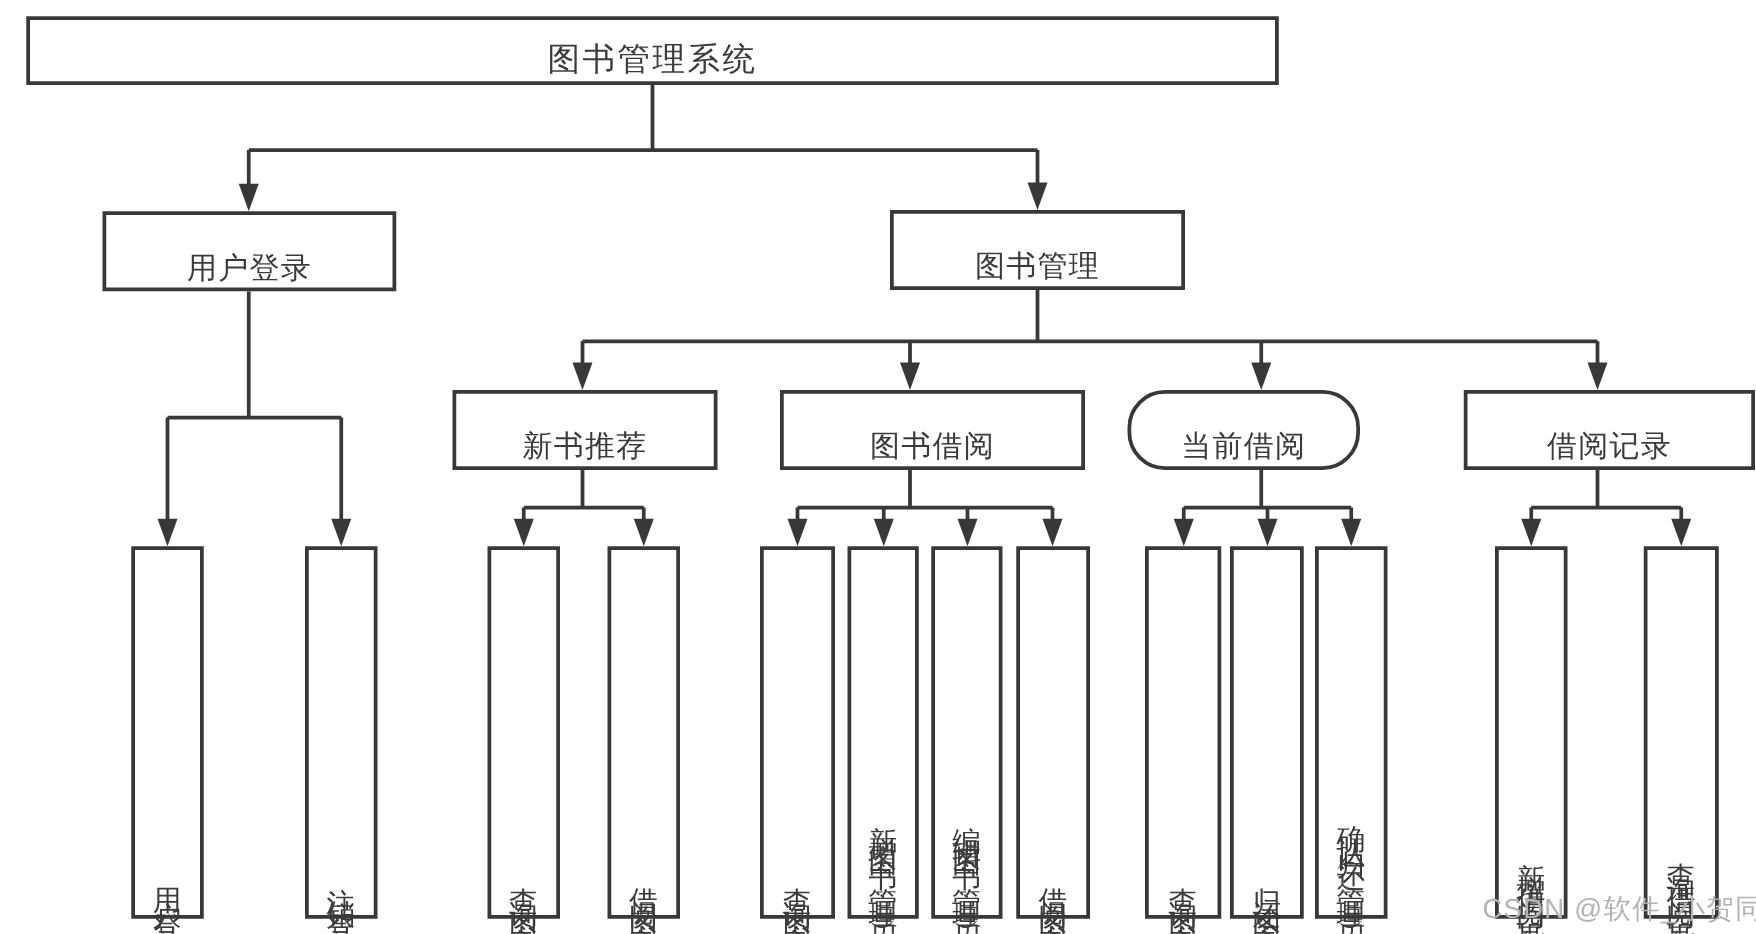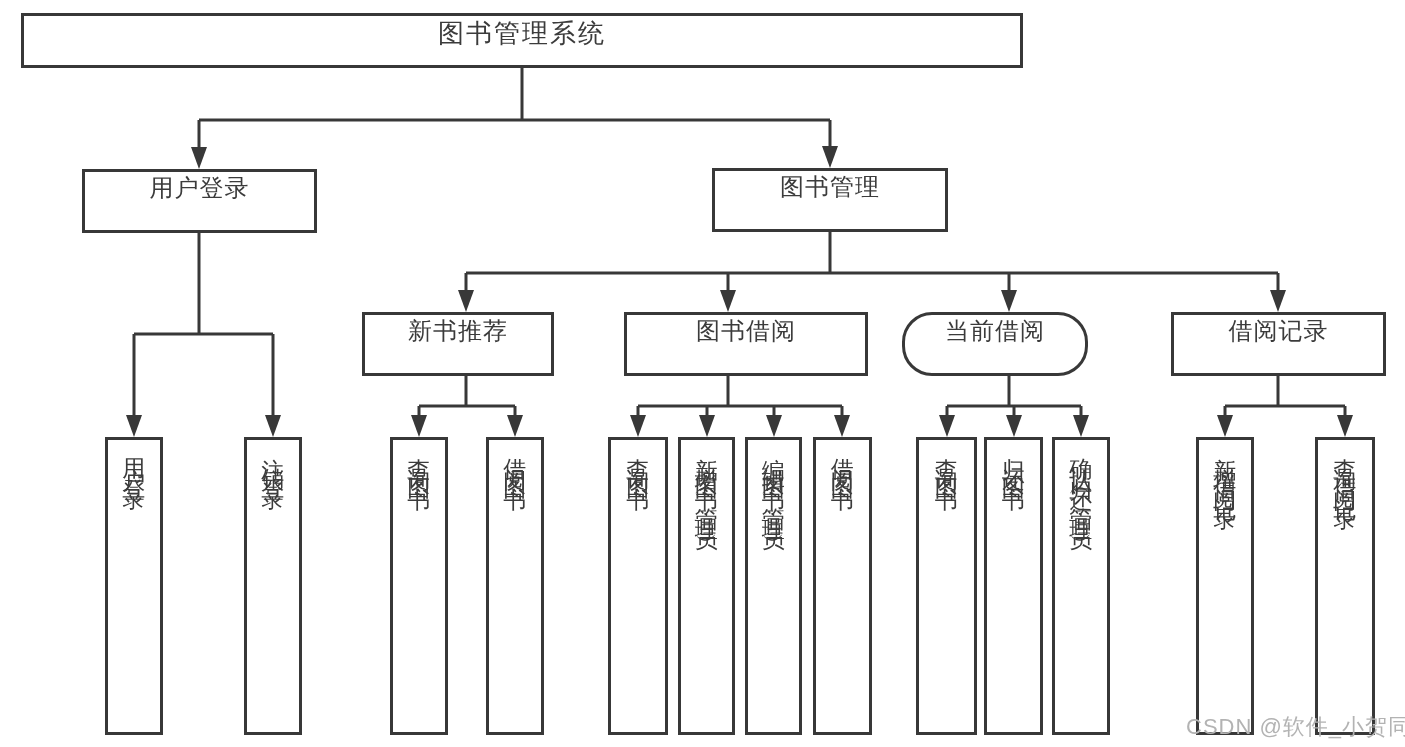--- a/index.html
+++ b/index.html
@@ -5,21 +5,21 @@
   html,body{margin:0;padding:0;background:#ffffff;}
   body{
     width:1405px;height:747px;position:relative;overflow:hidden;
     font-family:"Liberation Sans","DejaVu Sans",sans-serif;
   }
   #stage{position:absolute;left:0;top:0;width:1405px;height:747px;}
   #wires{position:absolute;left:0;top:0;z-index:1;}
   .box{
     position:absolute;z-index:2;box-sizing:border-box;
     border:3px solid #383838;background:#ffffff;
-    display:flex;align-items:flex-start;justify-content:center;
+    display:flex;align-items:flex-end;justify-content:center;
   }
   .hlabel{font-size:24px;color:#3b3b3b;letter-spacing:1px;white-space:nowrap;}
   .root-label{font-size:26px;letter-spacing:2px;}
   .vtext{
     writing-mode:vertical-rl;text-orientation:mixed;
     font-size:23px;letter-spacing:10px;line-height:1.15;
     color:#3b3b3b;white-space:nowrap;
   }
   #watermark{
     position:absolute;z-index:3;left:1186px;top:712px;
@@ -78,30 +78,30 @@
     <span class="hlabel root-label">图书管理系统</span>
   </div>
 
   <div class="box" style="left:82px;top:169px;width:235px;height:64px;">
     <span class="hlabel">用户登录</span>
   </div>
   <div class="box" style="left:712px;top:168px;width:236px;height:64px;font-family:Liberation Serif, serif;">
     <span class="hlabel">图书管理</span>
   </div>
 
-  <div class="box" style="left:362px;top:312px;width:192px;height:64px;">
+  <div class="box" style="left:362px;top:312px;width:212px;height:64px;">
     <span class="hlabel">新书推荐</span>
   </div>
   <div class="box" style="left:624px;top:312px;width:244px;height:64px;">
     <span class="hlabel">图书借阅</span>
   </div>
   <div class="box" style="left:902px;top:312px;width:186px;height:64px;border-radius:30px;">
     <span class="hlabel">当前借阅</span>
   </div>
-  <div class="box" style="left:1171px;top:312px;width:215px;height:64px;">
+  <div class="box" style="left:1171px;top:312px;width:233px;height:64px;">
     <span class="hlabel">借阅记录</span>
   </div>
 
   <div class="box" style="left:105px;top:437px;width:58px;height:298px;">
     <span class="vtext">用户登录</span>
   </div>
   <div class="box" style="left:244px;top:437px;width:58px;height:298px;">
     <span class="vtext">注销登录</span>
   </div>
 

